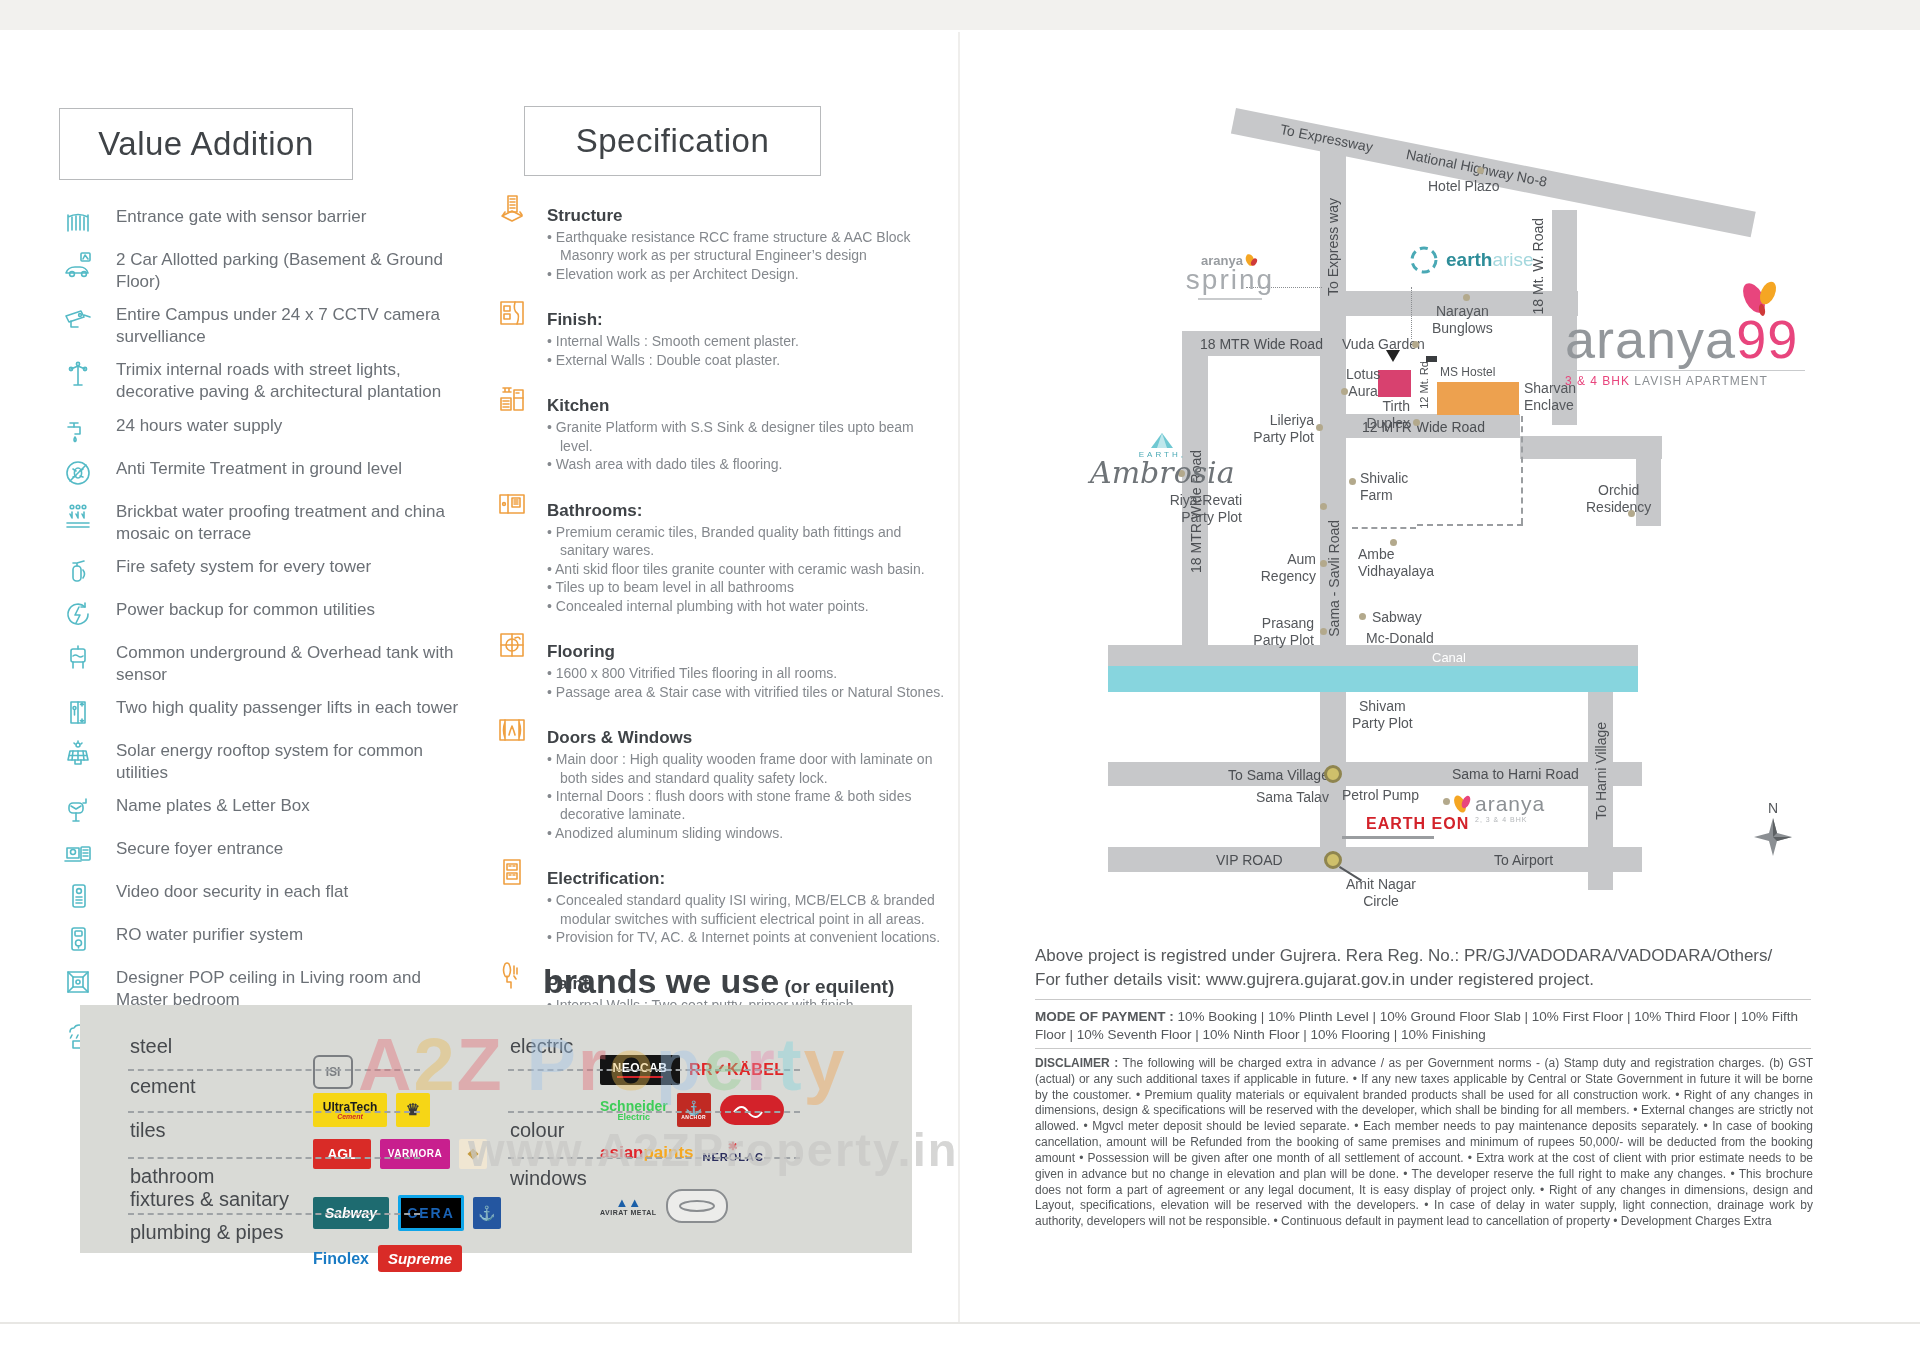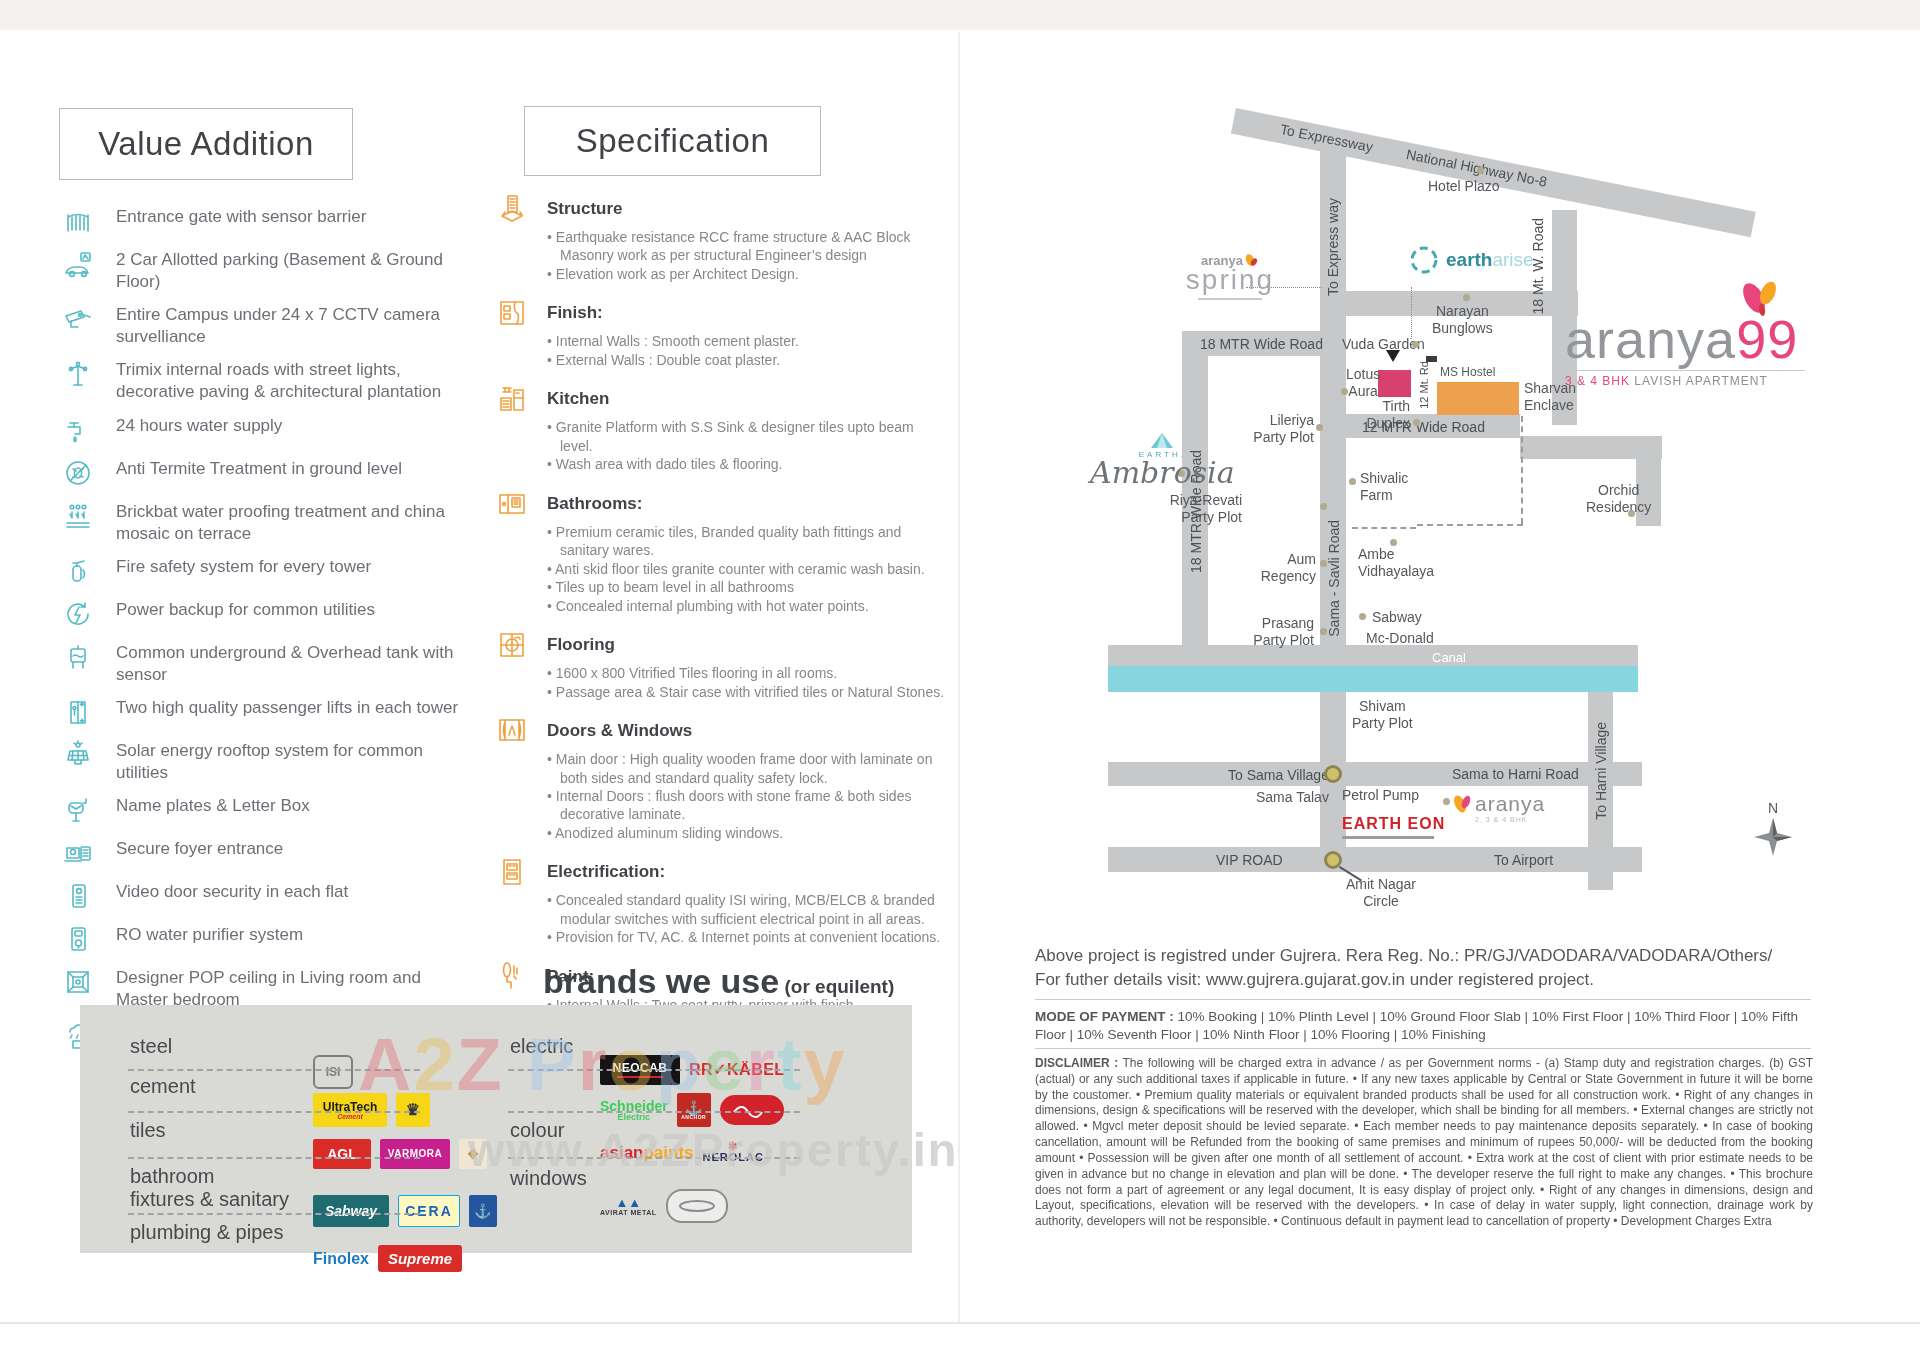--- a/index.html
+++ b/index.html
@@ -14,21 +14,21 @@
     font-size:33px;color:#3f4347;letter-spacing:.5px;background:#fff;}
   
   #va-col{left:62px;top:206px;width:412px;}
   .va-item{display:flex;gap:18px;margin-bottom:11px;align-items:flex-start;}
   .va-ico{flex:0 0 36px;height:32px;}
   .va-ico svg{stroke:#54bac6;fill:none;stroke-width:1.6;stroke-linecap:round;stroke-linejoin:round;}
   .va-item p{margin:0;font-size:17px;line-height:1.3;color:#6b7076;}
   
   #spec-col{left:494px;top:192px;width:456px;}
   .spec-sec{margin-bottom:13px;}
-  .spec-head{display:flex;gap:15px;align-items:center;}
+  .spec-head{display:flex;gap:15px;align-items:flex-end;}
   .spec-ico{flex:0 0 38px;height:34px;}
   .spec-ico svg{stroke:#efa041;fill:none;stroke-width:1.6;stroke-linecap:round;stroke-linejoin:round;}
   .spec-head h3{margin:0;font-size:17px;color:#3f4347;}
   .spec-bullets{margin:2px 0 0 53px;}
   .spec-bullets div{font-size:14px;line-height:1.32;color:#84888d;padding-left:13px;text-indent:-13px;}
   .spec-bullets div::before{content:"• ";color:#84888d;}
   
   #brands-title{left:543px;top:962px;font-size:34px;font-weight:bold;color:#3e4246;}
   #brands-title small{font-size:19px;font-weight:bold;}
   #brands-box{left:80px;top:1005px;width:832px;height:248px;background:#d9dad6;}
@@ -37,21 +37,21 @@
   .logorow{position:absolute;display:flex;gap:9px;align-items:center;margin-top:28px;}
   .chip{display:inline-flex;align-items:center;justify-content:center;font-weight:bold;border-radius:2px;flex-direction:column;line-height:1;}
   .c-isi{width:36px;height:30px;border:2px solid #7b7e82;border-radius:6px;color:#7b7e82;font-size:12px;}
   .c-ultra{width:74px;height:34px;background:#f6d616;color:#1c1c1c;font-size:12px;}
   .c-ultra i{font-style:italic;color:#cf2a24;font-size:7px;}
   .c-cem2{width:34px;height:34px;background:#f6d616;color:#3a3a3a;font-size:16px;}
   .c-agl{width:58px;height:30px;background:#d92b27;color:#fff;font-size:14px;}
   .c-varmora{width:70px;height:30px;background:#c81f8e;color:#fff;font-size:10px;letter-spacing:.5px;}
   .c-tile3{width:28px;height:30px;background:#f0e6d2;color:#c49a3f;font-size:14px;}
   .c-jaquar{width:76px;height:32px;background:#1e6b70;color:#fff;font-style:italic;font-size:14px;}
-  .c-cera{width:60px;height:30px;background:#fef9c3;border:1px solid #0ea5e9;color:#1a63b5;font-size:14px;letter-spacing:2px;}
+  .c-cera{width:60px;height:30px;background:#000000;border:3px solid #0ea5e9;color:#1a63b5;font-size:14px;letter-spacing:2px;}
   .c-bath3{width:28px;height:32px;background:#2456a0;color:#fff;font-size:14px;}
   .c-finolex{color:#1a7bc4;font-size:16px;}
   .c-supreme{width:84px;height:27px;background:#d92b27;color:#fff;font-style:italic;font-size:15px;border-radius:3px;}
   .c-neocab{width:80px;height:30px;background:#141414;color:#fff;font-size:12px;letter-spacing:.5px;}
   .c-neocab i{display:block;width:46px;height:2px;background:#d3222a;margin-top:2px;}
   .c-rr{color:#e02527;font-size:16px;letter-spacing:.5px;}
   .c-schneider{color:#3dcd58;font-size:14px;}
   .c-schneider i{font-style:normal;font-size:9px;}
   .c-anchor{width:34px;height:34px;background:#c02a23;color:#fff;font-size:14px;}
   .c-anchor i{font-style:normal;font-size:5px;letter-spacing:.5px;}
@@ -591,21 +591,21 @@
 </div>
 <div class="abs" style="left:1090px;top:432px;text-align:center;">
   <svg width="26" height="18" viewBox="0 0 26 18">
       <polygon points="13,1 24,16 2,16" fill="#6fc8d2"></polygon>
       <polygon points="13,1 18,16 8,16" fill="#bfe7ec"></polygon>
     </svg>
   <div style="font-size:8px;letter-spacing:3px;color:#4aa9b5;margin-top:-4px;">EARTH,</div>
   <div style="font-family:'DejaVu Serif',serif;font-style:italic;font-size:30px;color:#6f7478;margin-top:-4px;">Ambrosia</div>
 </div>
 <div class="abs" style="left:1342px;top:815px;">
-  <div style="font-size:16px;font-weight:bold;color:#d3222a;letter-spacing:1px;">EARTH EON</div>
+  <div style="font-size:16px;font-weight:bold;color:#d3222a;letter-spacing:1px;margin-left:24px;">EARTH EON</div>
   <div style="width:92px;height:3px;background:#9a9da0;margin-top:3px;"></div>
 </div>
 <div class="abs" style="left:1452px;top:792px;display:flex;align-items:flex-start;gap:3px;">
   <svg width="20" height="24" viewBox="0 0 20 24">
       <ellipse cx="8" cy="12" rx="5" ry="9" fill="#f5a623" transform="rotate(-25 8 12)"></ellipse>
       <ellipse cx="14" cy="10" rx="3.6" ry="6.6" fill="#e8457d" transform="rotate(25 14 10)"></ellipse>
     </svg>
   <span>
     <span style="font-size:21px;color:#8c9094;letter-spacing:1px;">aranya</span>
     <span style="display:block;font-size:7px;color:#b3b6b9;letter-spacing:1px;">2, 3 &amp; 4 BHK</span>

